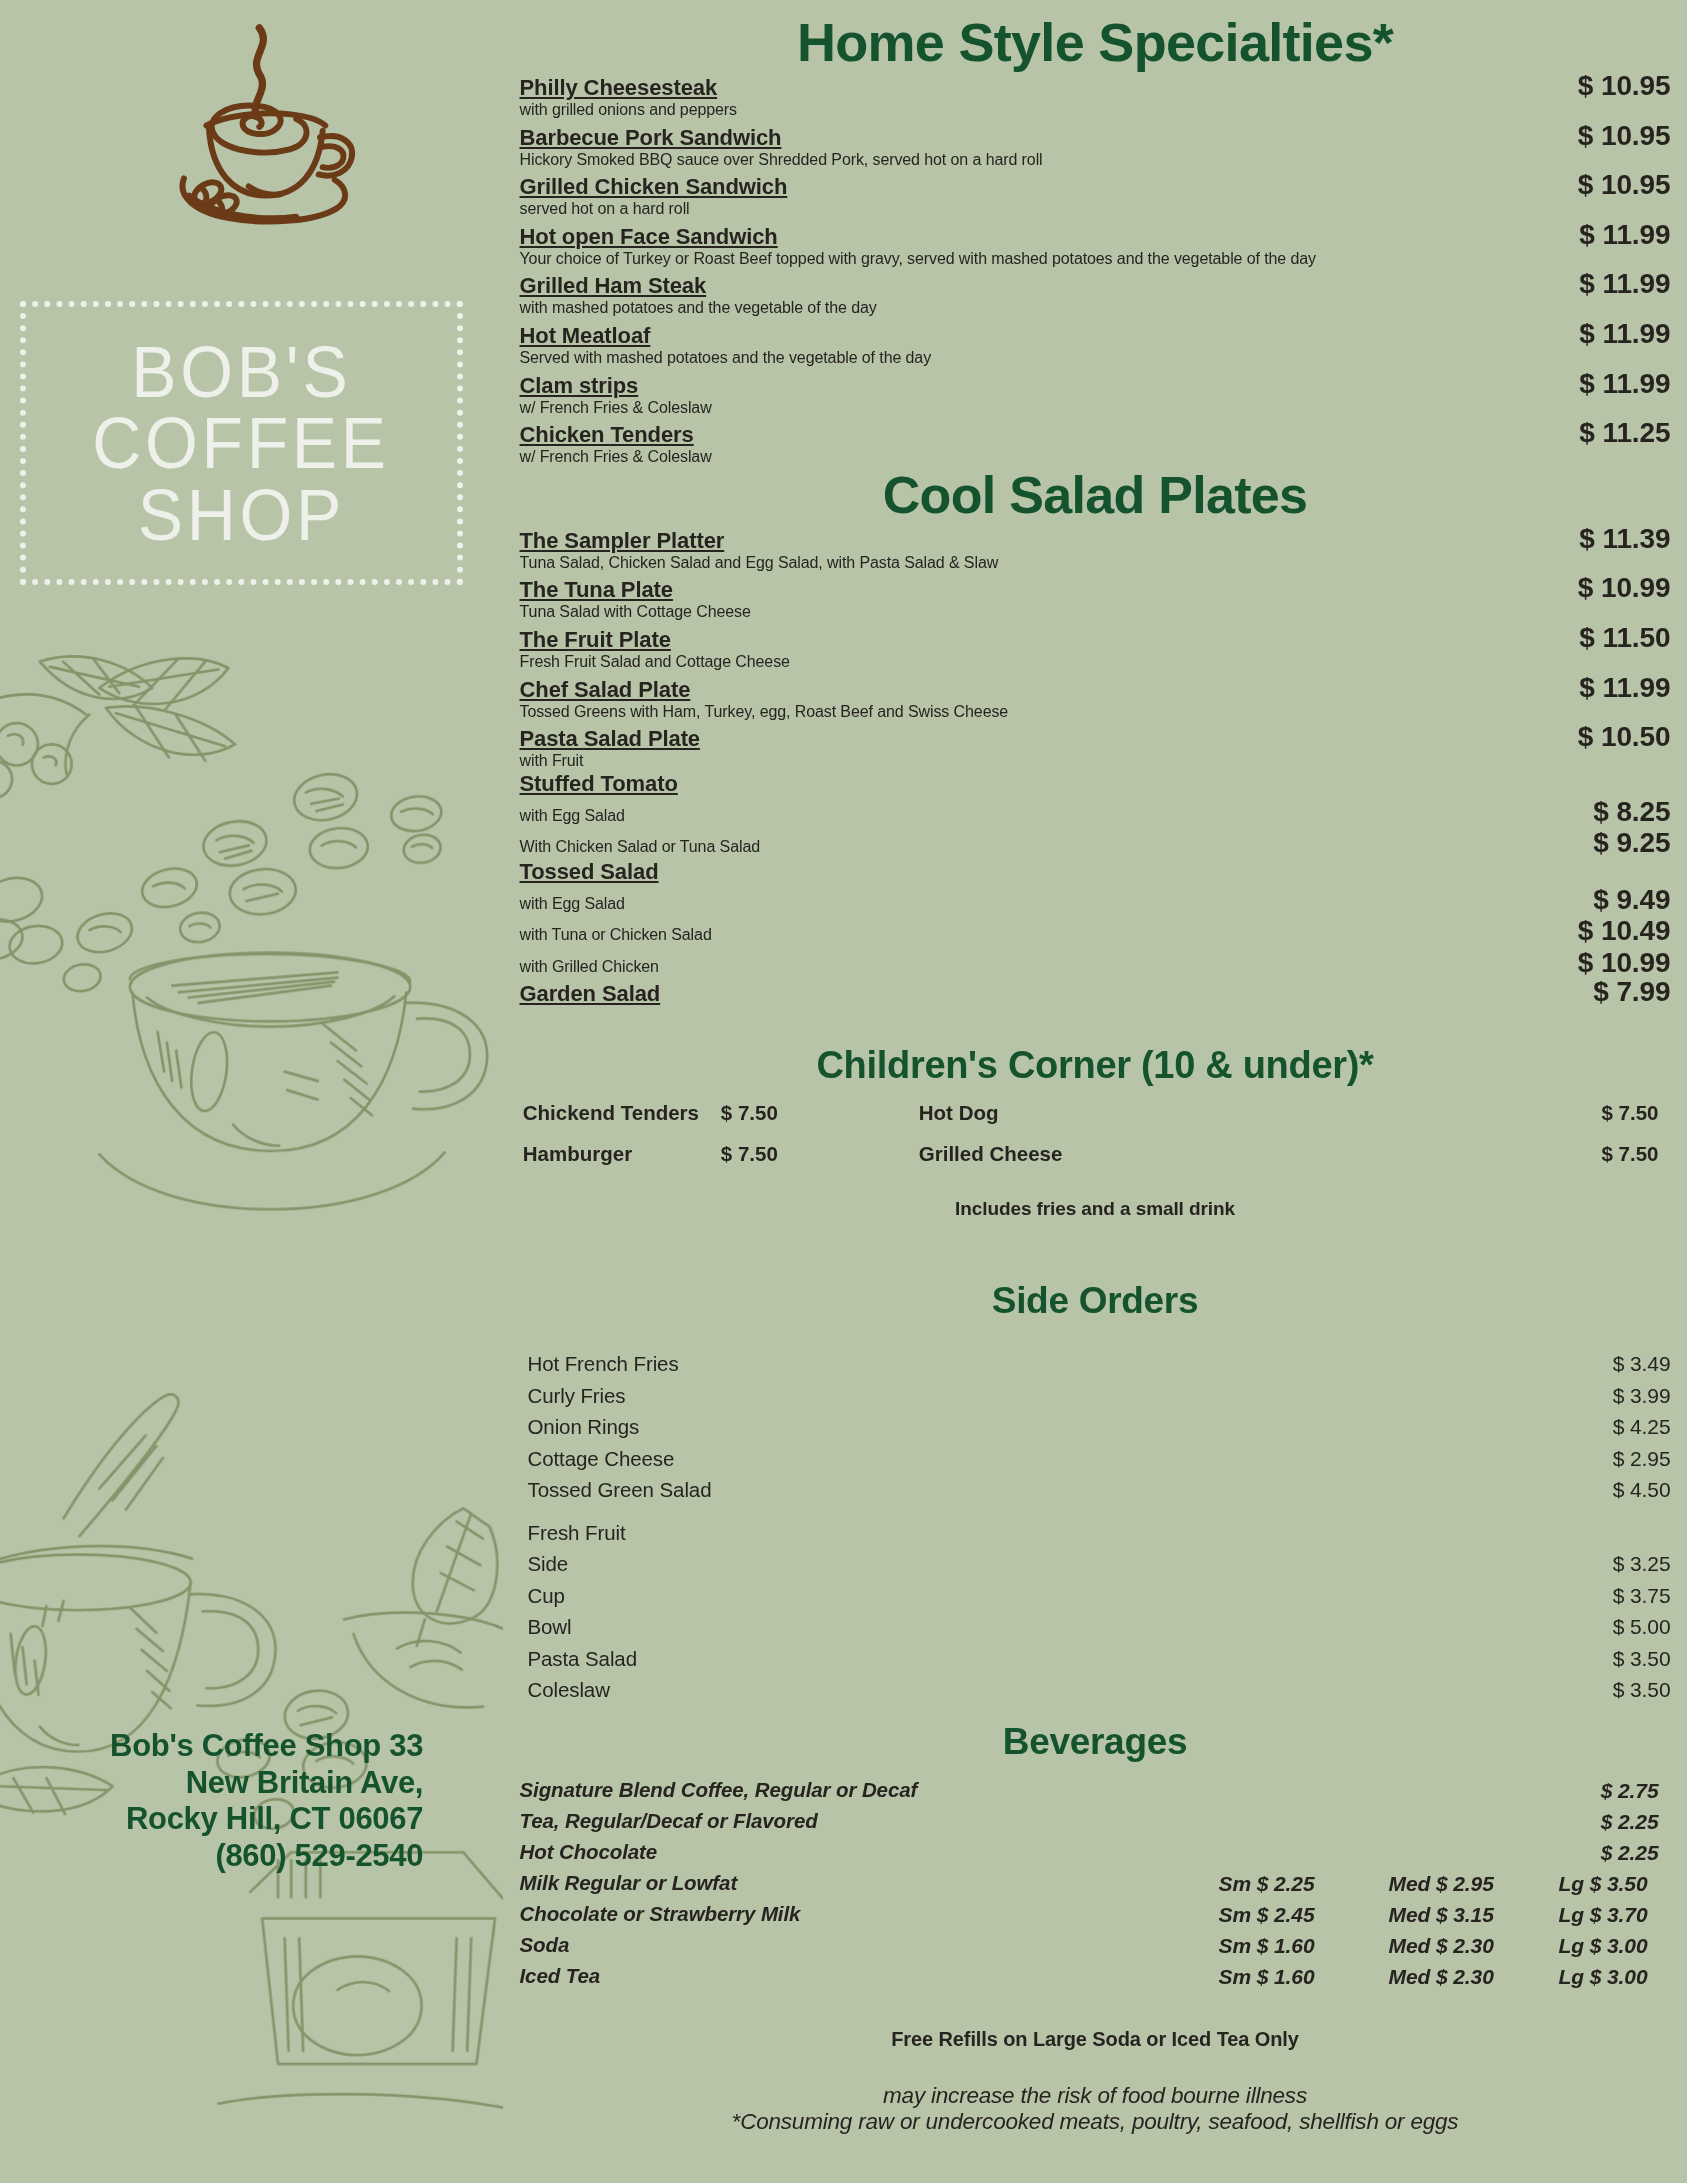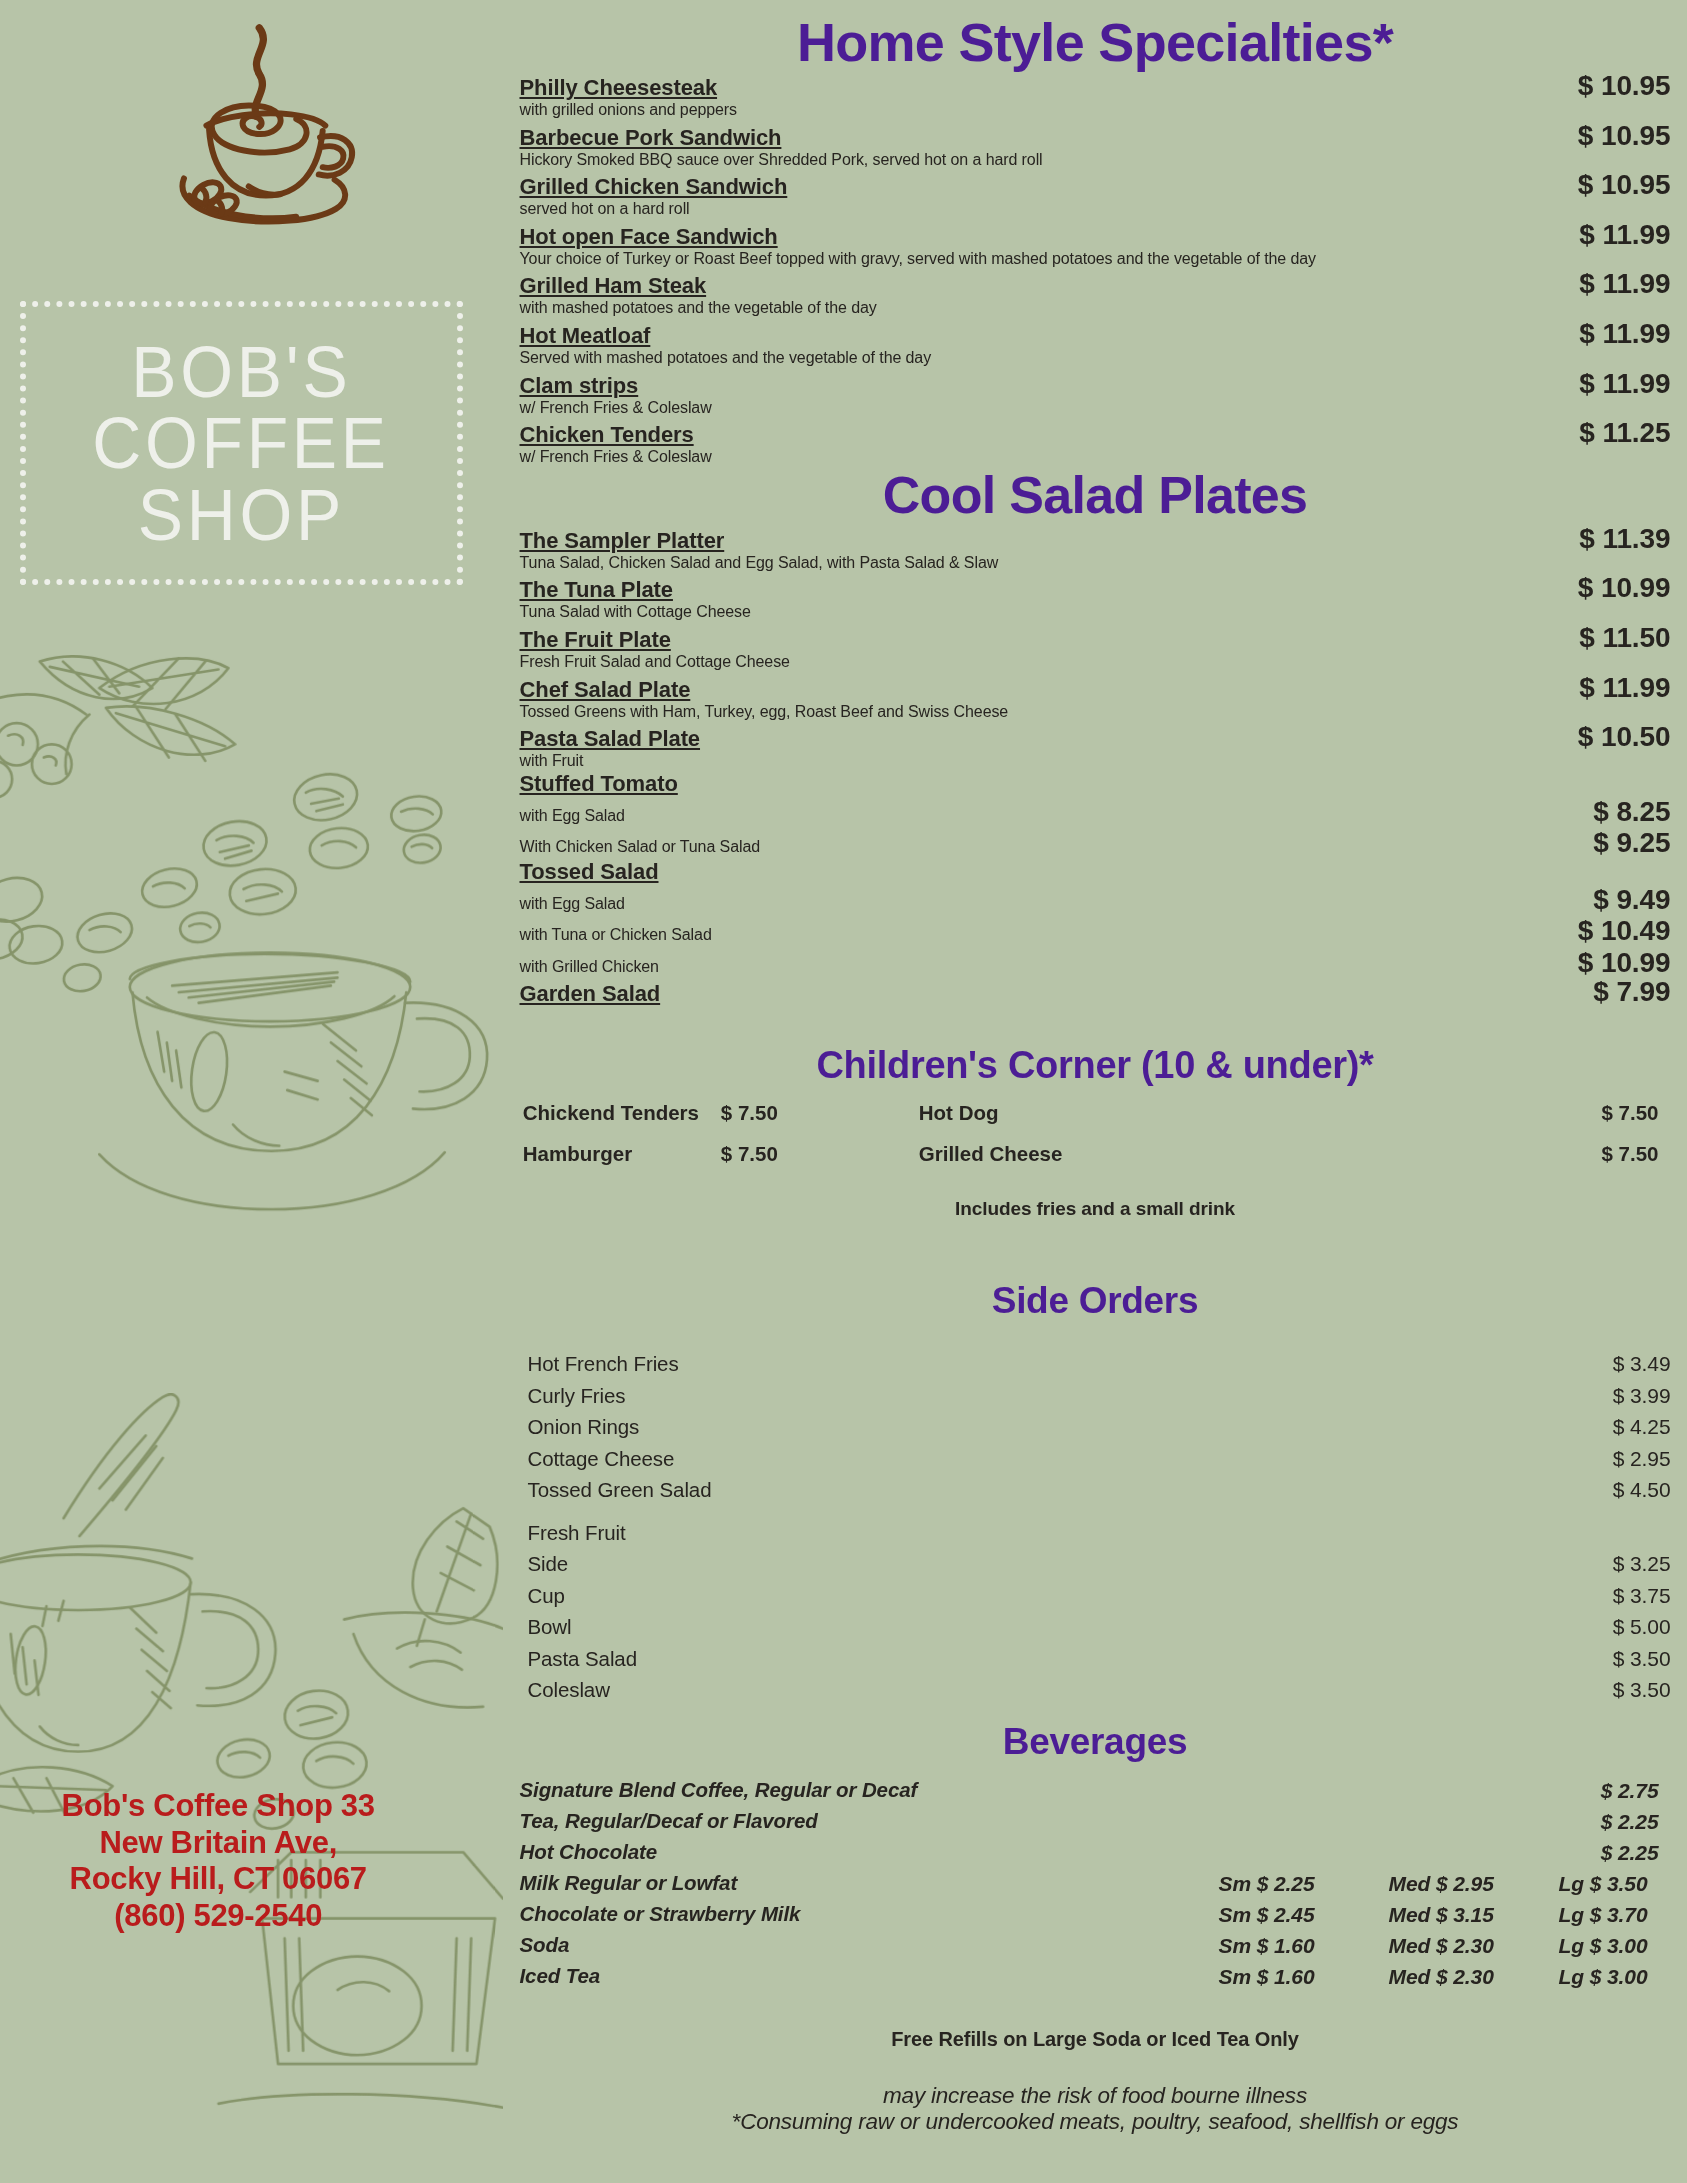--- a/index.html
+++ b/index.html
@@ -34,36 +34,36 @@
     font-size:73px;
     line-height:0.98;
     letter-spacing:4px;
     text-align:center;
     transform:scaleX(0.93);
     white-space:nowrap;
   }
 
   
   .addr{
-    position:absolute;left:13.2px;top:1788px;width:410px;
-    text-align:center;color:#b91c1c;
+    position:absolute;left:13.2px;top:1728px;width:410px;
+    text-align:right;color:#14532d;
     font-size:31px;line-height:1.18;font-weight:700;
     letter-spacing:-0.3px;
     z-index:5;
   }
 
   
   .menu{position:absolute;left:503px;top:0;width:1184px;height:2183px;}
   .inner{position:absolute;left:16.5px;top:0;width:1151px;}
 
   h1.section{
     text-align:center;
     font-weight:700;
     margin:0;
-    color:#4c1d95;
+    color:#14532d;
     white-space:nowrap;
   }
   .h-home{font-size:54px;line-height:1;padding-top:14.6px;letter-spacing:-0.7px;}
   .h-salad{font-size:52px;line-height:1;padding-top:4px;letter-spacing:-0.7px;}
   .h-kids{font-size:38px;line-height:1;letter-spacing:-0.3px;}
   .h-side{font-size:37px;line-height:1;letter-spacing:-0.3px;}
   .h-bev{font-size:37px;line-height:1;letter-spacing:-0.3px;}
 
   .row{
     display:flex;align-items:baseline;justify-content:space-between;

